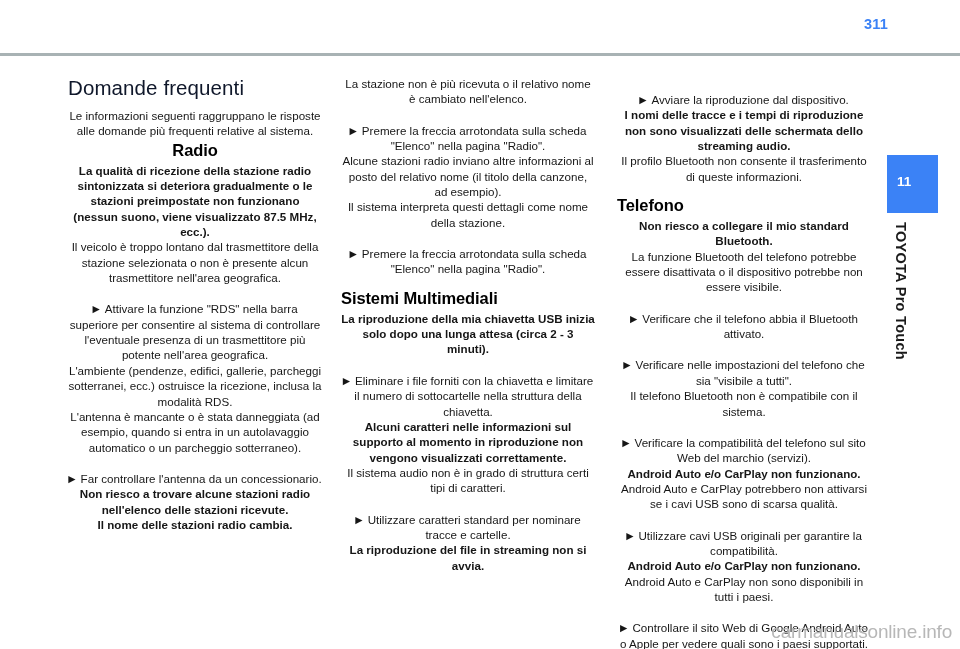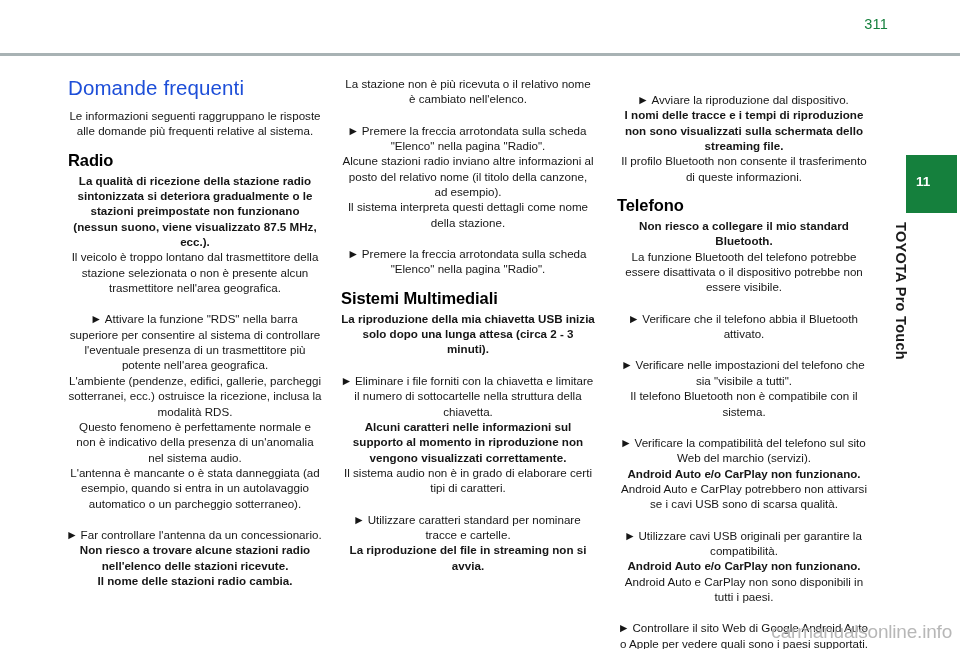--- a/index.html
+++ b/index.html
@@ -22,42 +22,41 @@
     left: 0;
     top: 0;
     width: 960px;
     height: 56px;
   }
   .page-number {
     position: absolute;
     right: 72px;
     top: 16px;
     font-size: 14.5px;
-    font-weight: normal;
-    color: #15803d;
+    font-weight: bold;
+    color: #3b82f6;
     letter-spacing: 0.2px;
   }
   .header-rule {
     position: absolute;
     left: 0;
     top: 53px;
     width: 960px;
     height: 3px;
     background: #a8b2b4;
   }
 
   
   .chapter-tab {
     position: absolute;
     left: 887px;
     top: 155px;
     width: 51px;
     height: 58px;
-    background: #15803d;
-    margin-left: 19px;
+    background: #3b82f6;
   }
   .chapter-tab-number {
     position: absolute;
     left: 10px;
     top: 19px;
     color: #ffffff;
     font-size: 13.5px;
     font-weight: bold;
   }
   .chapter-title-vertical {
@@ -86,36 +85,36 @@
     position: absolute;
     top: 0;
     width: 254px;
   }
   .col-1 { left: 68px; }
   .col-2 { left: 341px; }
   .col-3 { left: 617px; }
 
   
   .section-title {
-    color: #1d4ed8;
+    color: #0f172a;
     font-size: 20.5px;
     font-weight: normal;
     line-height: 24px;
     margin: 0 0 8px 0;
     letter-spacing: 0.1px;
   }
   .heading {
     color: #000000;
     font-size: 16.5px;
     font-weight: bold;
     line-height: 19px;
     margin: 12px 0 3px 0;
     letter-spacing: -0.1px;
   }
-  .heading.first { margin-top: 12px; }
+  .heading.first { margin-top: 2px; text-align: center; }
 
   p.t {
     margin: 0;
     font-size: 11.6px;
     line-height: 15.35px;
     color: #161616;
     letter-spacing: 0.01px;
     text-align: center;
   }
   p.t.b {
@@ -163,51 +162,50 @@
 
   <div class="col col-1">
     <div class="section-title">Domande frequenti</div>
     <p class="t">Le informazioni seguenti raggruppano le risposte alle domande più frequenti relative al sistema.</p>
     <div class="heading first">Radio</div>
     <div>
         <p class="t b">La qualità di ricezione della stazione radio sintonizzata si deteriora gradualmente o le stazioni preimpostate non funzionano (nessun suono, viene visualizzato 87.5 MHz, ecc.).</p>
         <p class="t">Il veicolo è troppo lontano dal trasmettitore della stazione selezionata o non è presente alcun trasmettitore nell'area geografica.</p>
         <p class="t arrow"><span class="glyph">▶</span>Attivare la funzione "RDS" nella barra superiore per consentire al sistema di controllare l'eventuale presenza di un trasmettitore più potente nell'area geografica.</p>
         <p class="t">L'ambiente (pendenze, edifici, gallerie, parcheggi sotterranei, ecc.) ostruisce la ricezione, inclusa la modalità RDS.</p>
-        <p class="t">Questo fenomeno è perfettamente normale e non è indicativo della presenza di un'anomalia nel sistema audio.</p>
         <p class="t">L'antenna è mancante o è stata danneggiata (ad esempio, quando si entra in un autolavaggio automatico o un parcheggio sotterraneo).</p>
         <p class="t arrow"><span class="glyph">▶</span>Far controllare l'antenna da un concessionario.</p>
         <p class="t b">Non riesco a trovare alcune stazioni radio nell'elenco delle stazioni ricevute.</p>
         <p class="t b">Il nome delle stazioni radio cambia.</p>
       </div>
   </div>
 
   <div class="col col-2">
     <div>
         <p class="t">La stazione non è più ricevuta o il relativo nome è cambiato nell'elenco.</p>
         <p class="t arrow"><span class="glyph">▶</span>Premere la freccia arrotondata sulla scheda "Elenco" nella pagina "Radio".</p>
         <p class="t">Alcune stazioni radio inviano altre informazioni al posto del relativo nome (il titolo della canzone, ad esempio).</p>
         <p class="t">Il sistema interpreta questi dettagli come nome della stazione.</p>
         <p class="t arrow"><span class="glyph">▶</span>Premere la freccia arrotondata sulla scheda "Elenco" nella pagina "Radio".</p>
       </div>
     <div class="heading">Sistemi Multimediali</div>
     <div>
         <p class="t b">La riproduzione della mia chiavetta USB inizia solo dopo una lunga attesa (circa 2 - 3 minuti).</p>
         <p class="t arrow"><span class="glyph">▶</span>Eliminare i file forniti con la chiavetta e limitare il numero di sottocartelle nella struttura della chiavetta.</p>
         <p class="t b">Alcuni caratteri nelle informazioni sul supporto al momento in riproduzione non vengono visualizzati correttamente.</p>
-        <p class="t">Il sistema audio non è in grado di elaborare certi tipi di caratteri.</p>
+        <p class="t">Il sistema audio non è in grado di struttura certi tipi di caratteri.</p>
         <p class="t arrow"><span class="glyph">▶</span>Utilizzare caratteri standard per nominare tracce e cartelle.</p>
         <p class="t b">La riproduzione del file in streaming non si avvia.</p>
       </div>
   </div>
 
   <div class="col col-3">
     <div>
         <p class="t arrow"><span class="glyph">▶</span>Avviare la riproduzione dal dispositivo.</p>
-        <p class="t b">I nomi delle tracce e i tempi di riproduzione non sono visualizzati sulla schermata dello streaming file.</p>
+        <p class="t b">I nomi delle tracce e i tempi di riproduzione non sono visualizzati delle schermata dello streaming audio.</p>
         <p class="t">Il profilo Bluetooth non consente il trasferimento di queste informazioni.</p>
       </div>
     <div class="heading">Telefono</div>
     <div>
         <p class="t b">Non riesco a collegare il mio standard Bluetooth.</p>
         <p class="t">La funzione Bluetooth del telefono potrebbe essere disattivata o il dispositivo potrebbe non essere visibile.</p>
         <p class="t arrow"><span class="glyph">▶</span>Verificare che il telefono abbia il Bluetooth attivato.</p>
         <p class="t arrow"><span class="glyph">▶</span>Verificare nelle impostazioni del telefono che sia "visibile a tutti".</p>
         <p class="t">Il telefono Bluetooth non è compatibile con il sistema.</p>
         <p class="t arrow"><span class="glyph">▶</span>Verificare la compatibilità del telefono sul sito Web del marchio (servizi).</p>

